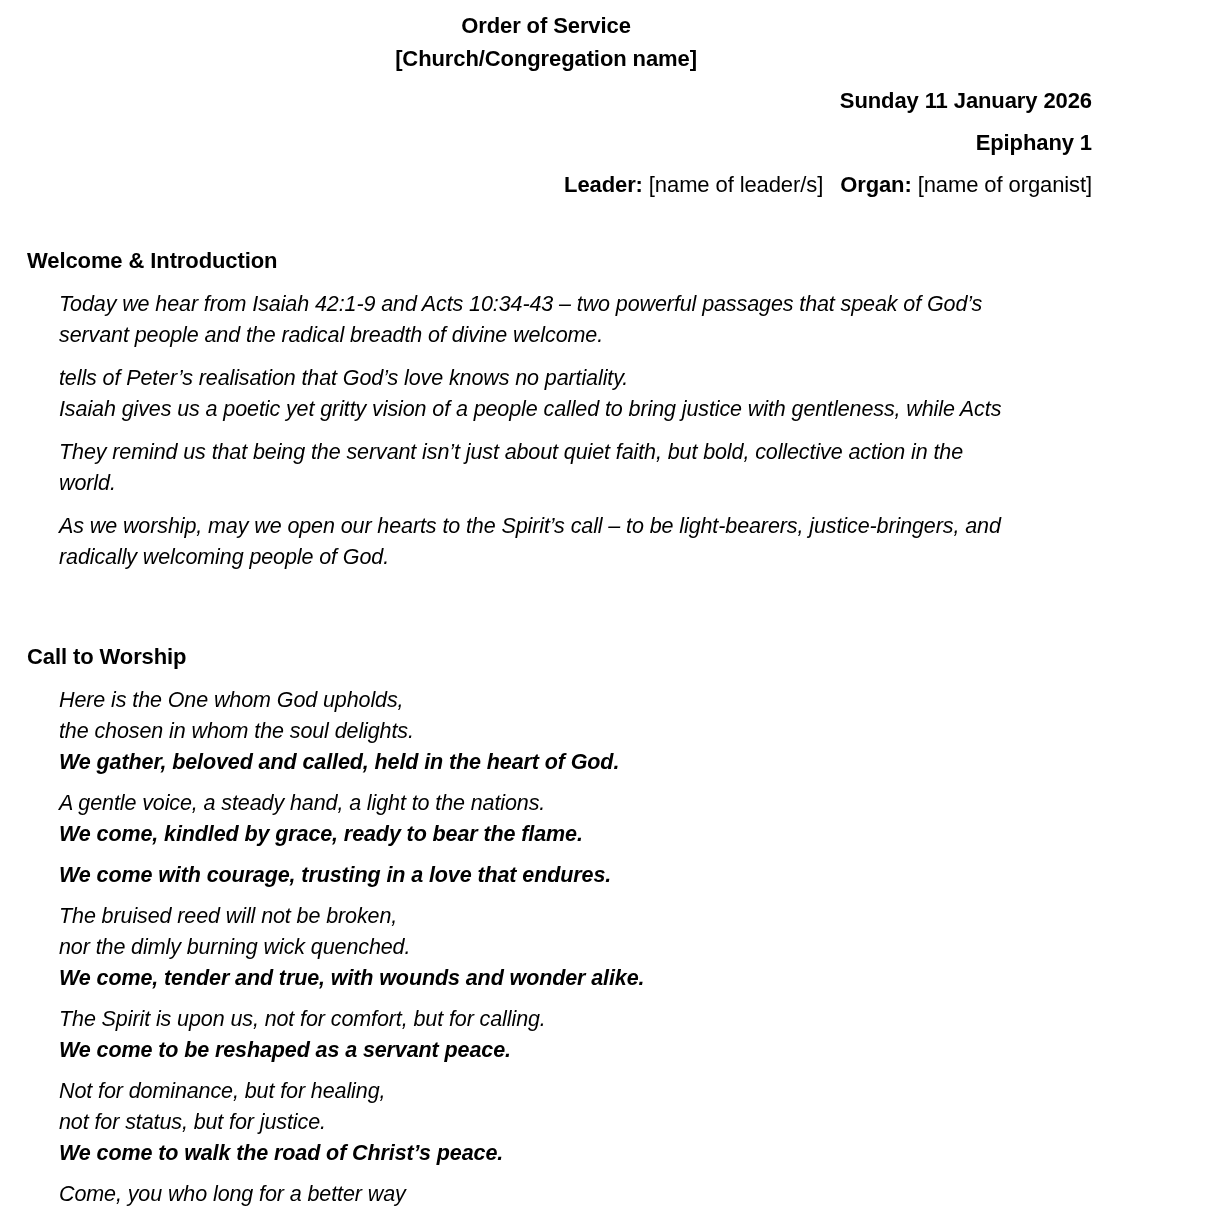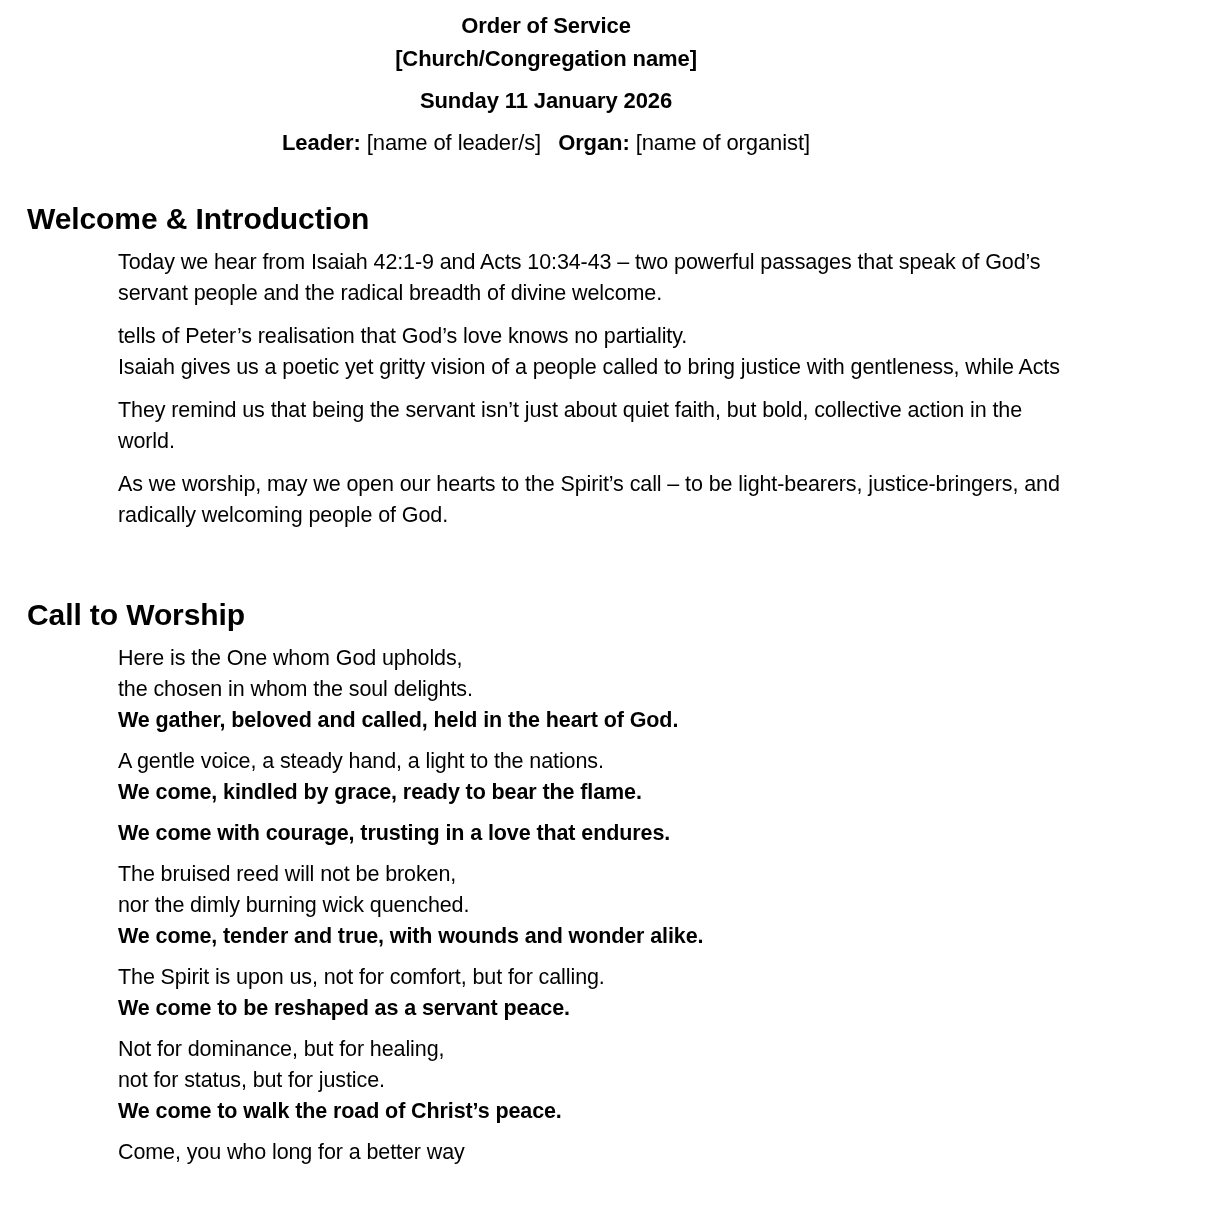--- a/index.html
+++ b/index.html
@@ -23,43 +23,45 @@
   .doc-header {
     text-align: center;
   }
   .h-line {
     font-size: 22px;
     font-weight: bold;
     line-height: 33px;
   }
   .h-gap {
     margin-top: 9px;
+    text-align: right;
   }
   .leaders-line {
     font-weight: normal;
     font-size: 22px;
   }
   .leaders-line .lbl {
     font-weight: bold;
   }
   .leaders-line .organ-lbl {
     margin-left: 11px;
   }
   .section-heading {
-    font-size: 30px;
+    font-size: 22px;
     font-weight: bold;
     line-height: 32px;
     margin: 44px 0 12px 27px;
   }
   .section-heading.mt-lg {
     margin-top: 68px;
   }
   .content {
-    margin-left: 118px;
+    margin-left: 59px;
     margin-right: 20px;
+    font-style: italic;
   }
   .para {
     margin: 0 0 12px 0;
   }
   .para .line,
   .stanza .line {
     line-height: 31px;
     white-space: nowrap;
   }
   .stanza {
@@ -71,20 +73,21 @@
 </style>
 </head>
 <body>
 
 <div class="page">
 
   <header class="doc-header">
     <div class="h-line">Order of Service</div>
     <div class="h-line">[Church/Congregation name]</div>
     <div class="h-line h-gap">Sunday 11 January 2026</div>
+    <div class="h-line h-gap">Epiphany 1</div>
     <div class="h-line h-gap leaders-line">
       <span class="lbl">Leader:</span>
       <span>[name of leader/s]</span>
       <span class="lbl organ-lbl">Organ:</span>
       <span>[name of organist]</span>
     </div>
   </header>
 
   <section>
     <div class="section-heading">Welcome &amp; Introduction</div>

